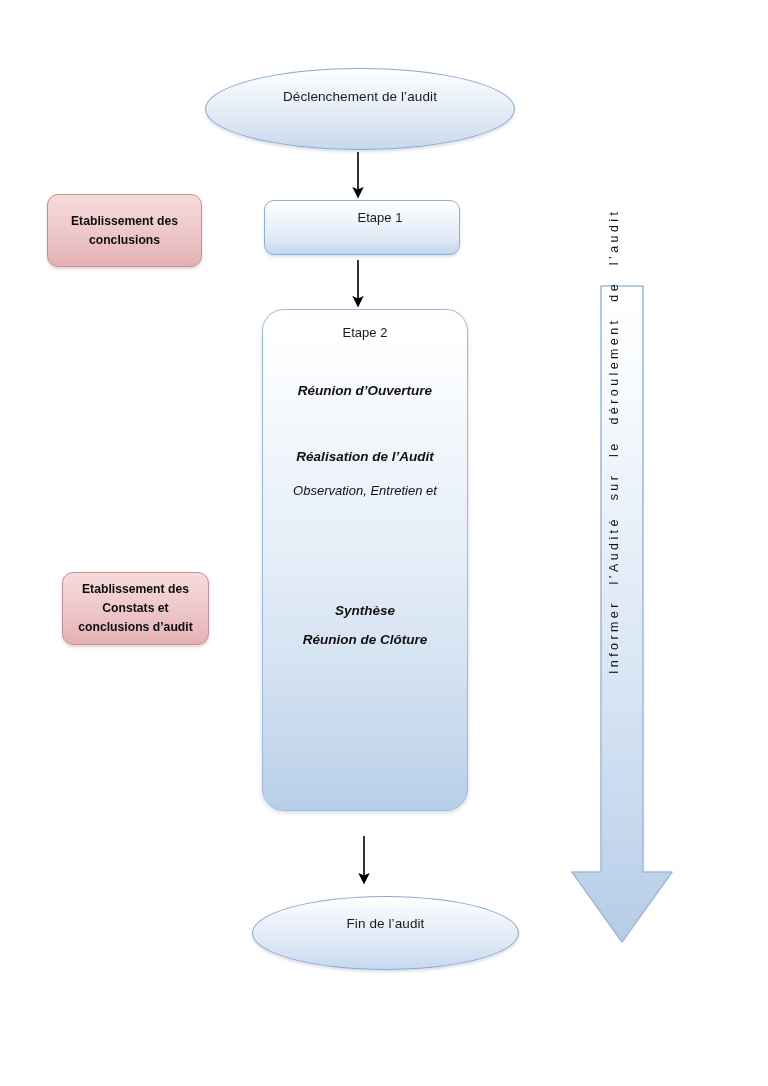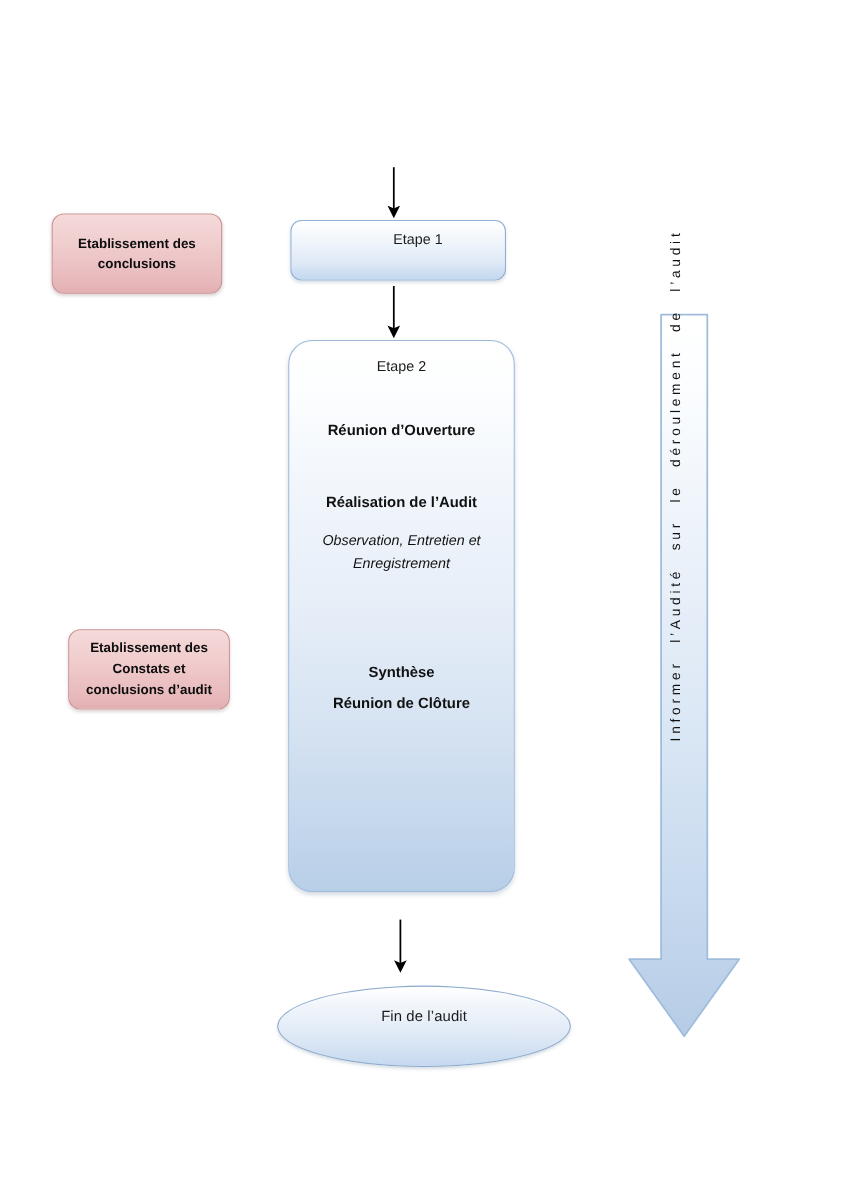--- a/index.html
+++ b/index.html
@@ -80,21 +80,21 @@
     text-align: center;
     font-size: 13px;
     color: #1a1a1a;
   }
   .e2-line {
     position: absolute;
     left: 8px; right: 8px;
     text-align: center;
     color: #111111;
   }
-  .e2-line.bold   { font-weight: bold; font-size: 13.5px; }
+  .e2-line.bold   { font-weight: bold; font-size: 13.5px; font-style: italic; }
 
   #e2-ouverture   { top: 383px; }
   #e2-realisation { top: 449px; }
   #e2-observation { top: 480px; }
   #e2-synthese    { top: 567px; }
   #e2-cloture     { top: 632px; }
 
   
   .pinkbox {
     border: 1.5px solid #c98f92;
@@ -153,20 +153,23 @@
     display: flex;
     align-items: flex-end;
     justify-content: flex-start;
   }
 </style>
 </head>
 <body>
 
 <div id="canvas">
 
+  <div class="node ellipse" id="ellipse-start" style="left:205px; top:68px; width:310px; height:82px;">
+    <span class="label">Déclenchement de l’audit</span>
+  </div>
 
   <svg class="connector" width="768" height="1086" style="pointer-events:none;">
     <defs>
       <marker id="ah" markerWidth="9" markerHeight="9" refX="3.2" refY="4.2" orient="auto" markerUnits="strokeWidth">
         <path d="M0,0.6 L7.2,4.2 L0,7.8 L1.6,4.2 Z" fill="#000000"></path>
       </marker>
     </defs>
     <g>
       <line x1="358" y1="152" x2="358" y2="192" stroke="#000000" stroke-width="1.6" marker-end="url(#ah)"></line>
     </g>
@@ -191,21 +194,20 @@
     <div class="e2-title">Etape 2</div>
   </div>
 
   <div class="e2-line bold" id="e2-ouverture" style="position:absolute; left:270px; width:190px;">Réunion d’Ouverture</div>
 
   <div class="e2-line bold" id="e2-realisation" style="position:absolute; left:270px; width:190px;">Réalisation de l’Audit</div>
 
   <div id="e2-observation" style="position:absolute; left:270px; width:190px; text-align:center;
               font-style:italic; font-size:13px; line-height:21px; color:#111;">
     <div>Observation, Entretien et</div>
-    <div>Enregistrement</div>
   </div>
 
   <div class="e2-line bold" id="e2-synthese" style="position:absolute; left:270px; width:190px;margin-top:36px;">Synthèse</div>
 
   <div class="e2-line bold" id="e2-cloture" style="position:absolute; left:270px; width:190px;">Réunion de Clôture</div>
 
   <div class="node pinkbox" id="pink-constats">
     <span class="line">Etablissement des</span>
     <span class="line">Constats et</span>
     <span class="line">conclusions d’audit</span>

